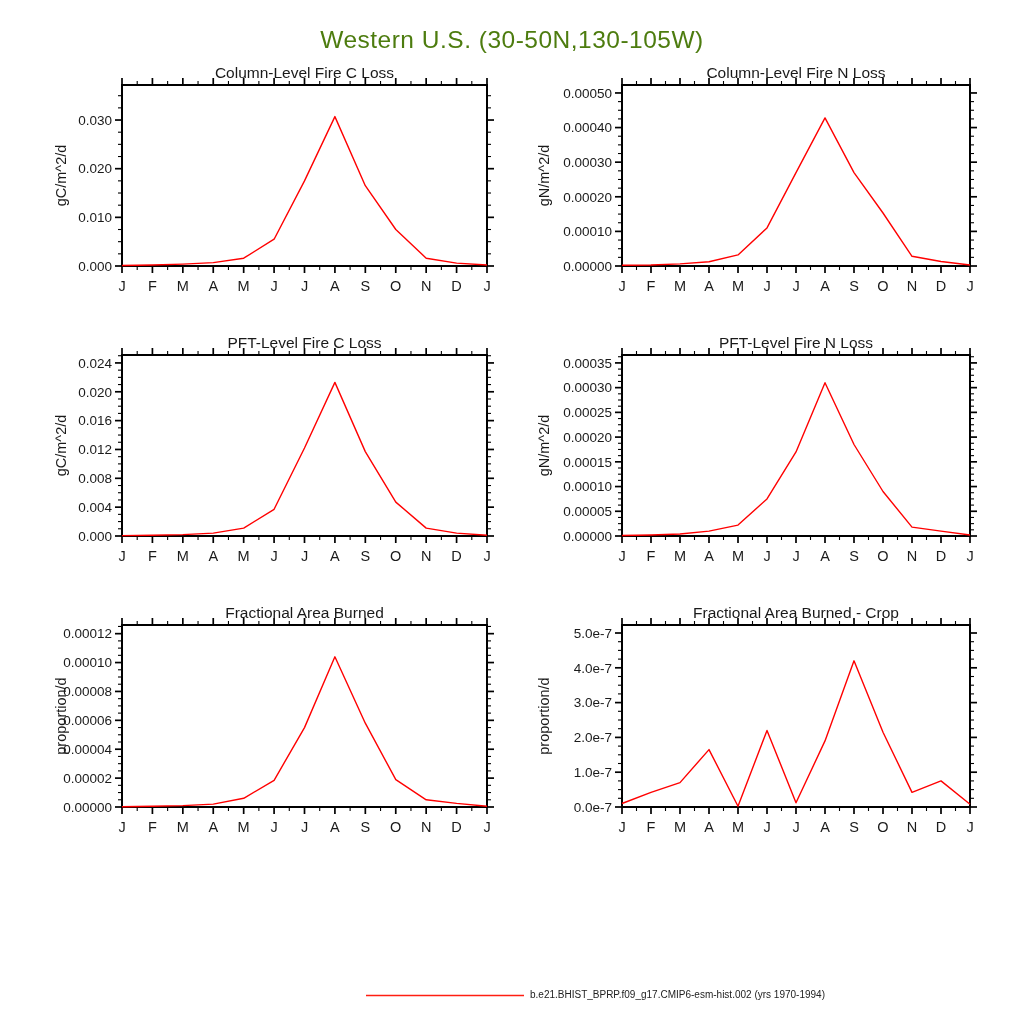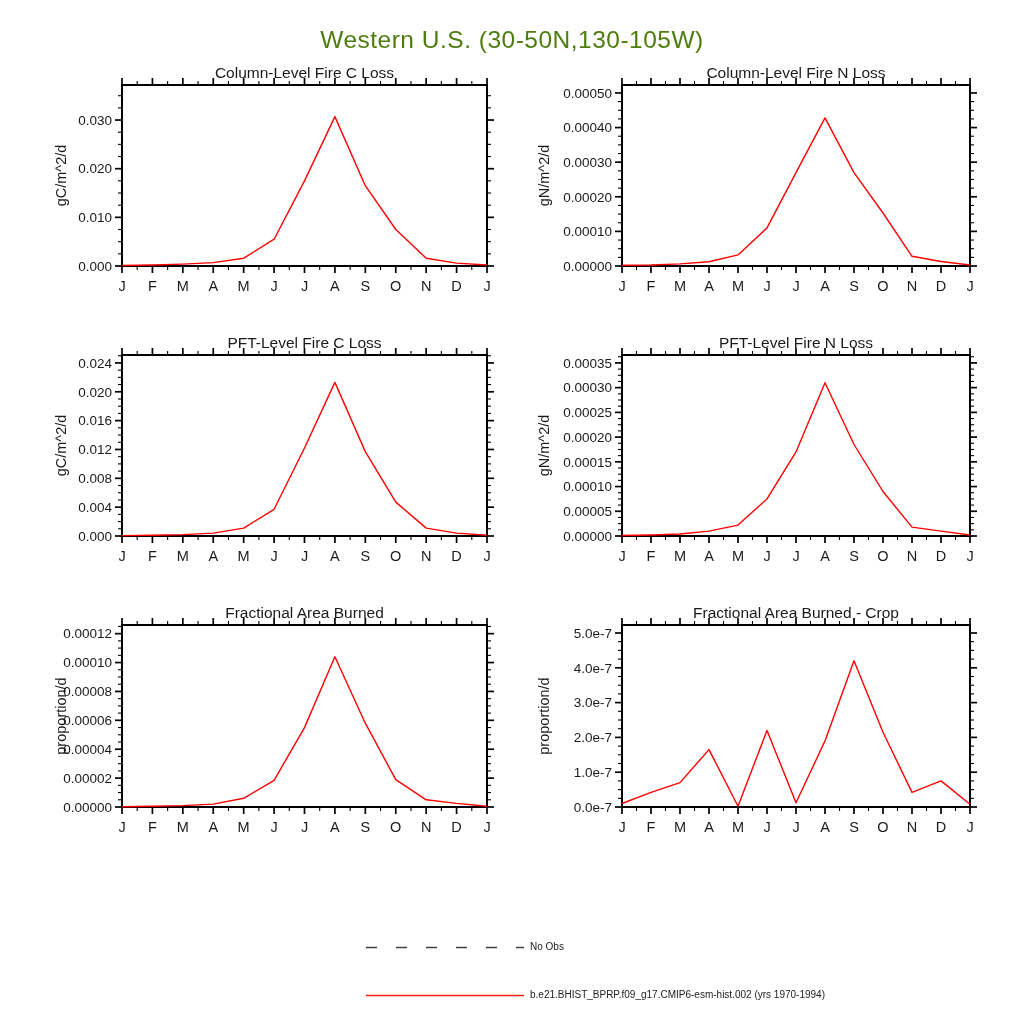--- a/index.html
+++ b/index.html
@@ -757,26 +757,20 @@
         <text x="883" y="832" text-anchor="middle" font-size="14.5px" font-family="&quot;Liberation Sans&quot;,sans-serif">O</text>
         <text x="912" y="832" text-anchor="middle" font-size="14.5px" font-family="&quot;Liberation Sans&quot;,sans-serif">N</text>
         <text x="941" y="832" text-anchor="middle" font-size="14.5px" font-family="&quot;Liberation Sans&quot;,sans-serif">D</text>
         <text x="970" y="832" text-anchor="middle" font-size="14.5px" font-family="&quot;Liberation Sans&quot;,sans-serif">J</text>
         <text x="796" y="618" text-anchor="middle" font-size="15.5px" font-family="&quot;Liberation Sans&quot;,sans-serif">Fractional Area Burned - Crop</text>
         <text x="549" y="716" text-anchor="middle" font-size="14.5px" font-family="&quot;Liberation Sans&quot;,sans-serif" transform="rotate(-90 549 716)">proportion/d</text>
         <polyline points="622.0,803.5 651.0,792.4 680.0,782.6 709.0,749.6 738.0,806.3 767.0,730.4 796.0,802.8 825.0,740.9 854.0,660.8 883.0,732.2 912.0,792.4 941.0,780.9 970.0,804.2" fill="none" stroke="#ff0000" stroke-width="1.4" stroke-linejoin="round"></polyline>
       </g>
     </svg>
 
-  <div class="legend-row" style="top:941px;left:0;width:1024px;">
-    <svg class="legend-line" width="160" height="13">
-      <line x1="1" y1="6.5" x2="159" y2="6.5" stroke="#404040" stroke-width="1.6" stroke-dasharray="11 19"></line>
-    </svg>
-    <div class="legend-label" style="top:0px;">No Obs</div>
-  </div>
 
   <div class="legend-row" style="top:989px;left:0;width:1024px;text-align:right;">
     <svg class="legend-line" width="160" height="13">
       <line x1="1" y1="6.5" x2="159" y2="6.5" stroke="#ff1e12" stroke-width="1.4"></line>
     </svg>
     <div class="legend-label" style="top:0px;">b.e21.BHIST_BPRP.f09_g17.CMIP6-esm-hist.002 (yrs 1970-1994)</div>
   </div>
 </div>
 
 </body></html>

